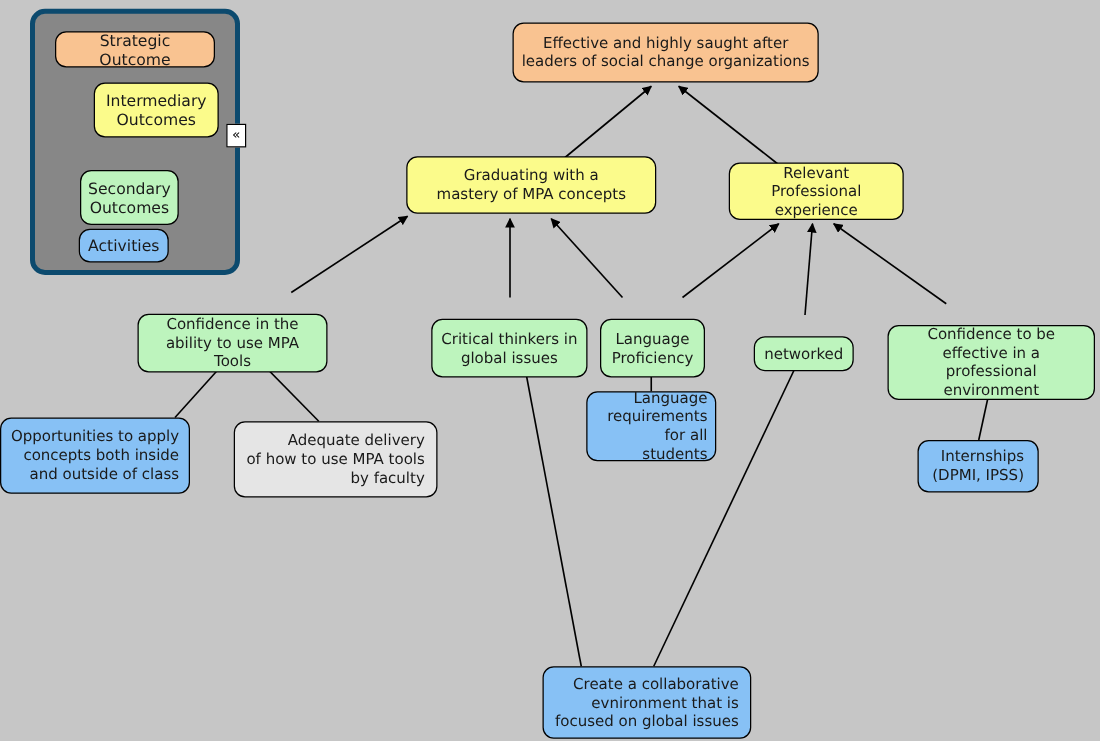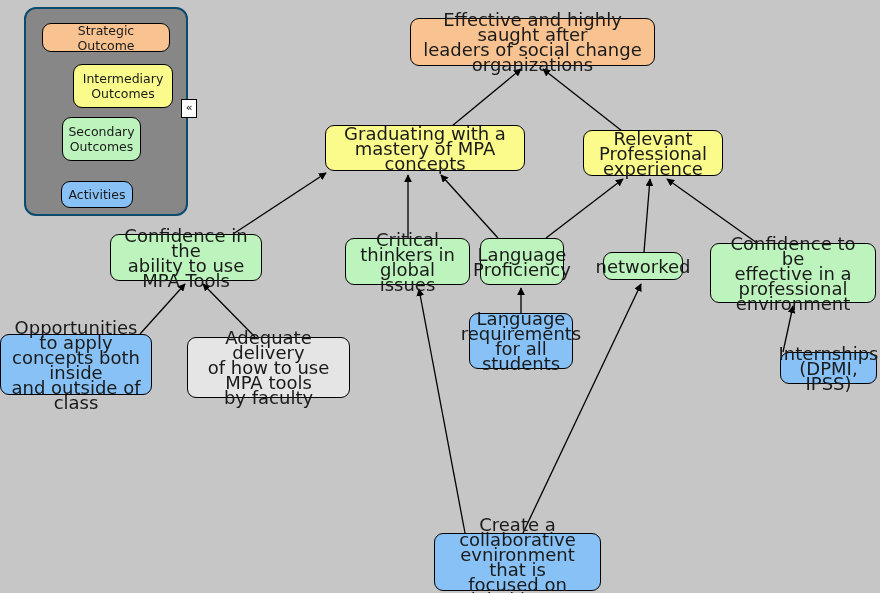--- a/index.html
+++ b/index.html
@@ -30,40 +30,40 @@
   .node {
     position: absolute;
     box-sizing: border-box;
     border: 1px solid #000;
     border-radius: 9px;
     display: flex;
     align-items: center;
     justify-content: center;
     text-align: center;
     color: #1a1a1a;
-    font-size: 18px;
+    font-size: 12px;
     line-height: 15px;
     padding: 2px 6px;
     white-space: pre-line;
     z-index: 5;
   }
   .strategic { background: #f9c391; }
   .intermediary { background: #fbfb8b; }
-  .secondary { background: #bdf4bd; }
-  .activity  { background: #87c1f5; }
+  .secondary { background: #bdf4bd; margin-top: 17px; }
+  .activity  { background: #87c1f5; text-align: right; }
 
   
   #legend {
     position: absolute;
     left: 24px;
     top: 7px;
     width: 160px;
     height: 205px;
     background: #878787;
-    border: 2px solid #0c4a6e;
+    border: 4px solid #0c4a6e;
     border-radius: 12px;
     z-index: 6;
   }
   #legend .node {
     position: absolute;
     font-size: 12.5px;
   }
   #legend-collapse {
     position: absolute;
     left: 181px;
@@ -139,19 +139,19 @@
 professional environment</div>
       <div class="node activity" style="left: 0px; top: 334px; width: 152px; height: 61px; background: rgb(135, 193, 245);">Opportunities to apply
 concepts both inside
 and outside of class</div>
       <div class="node activity" style="left: 187px; top: 337px; width: 163px; height: 61px; background: #e5e5e5;">Adequate delivery
 of how to use MPA tools
 by faculty</div>
       <div class="node activity" style="left: 469px; top: 313px; width: 104px; height: 56px; background: rgb(135, 193, 245);">Language
 requirements
 for all students</div>
-      <div class="node activity" style="left: 734px; top: 352px; width: 97px; height: 32px; background: rgb(135, 193, 245); margin-left: 46px;">Internships
+      <div class="node activity" style="left: 734px; top: 352px; width: 97px; height: 42px; background: rgb(135, 193, 245);">Internships
 (DPMI, IPSS)</div>
       <div class="node activity" style="left: 434px; top: 533px; width: 167px; height: 58px; background: rgb(135, 193, 245);">Create a collaborative
 evnironment that is
 focused on global issues</div>
     </div>
 </div>
 
 </body></html>

